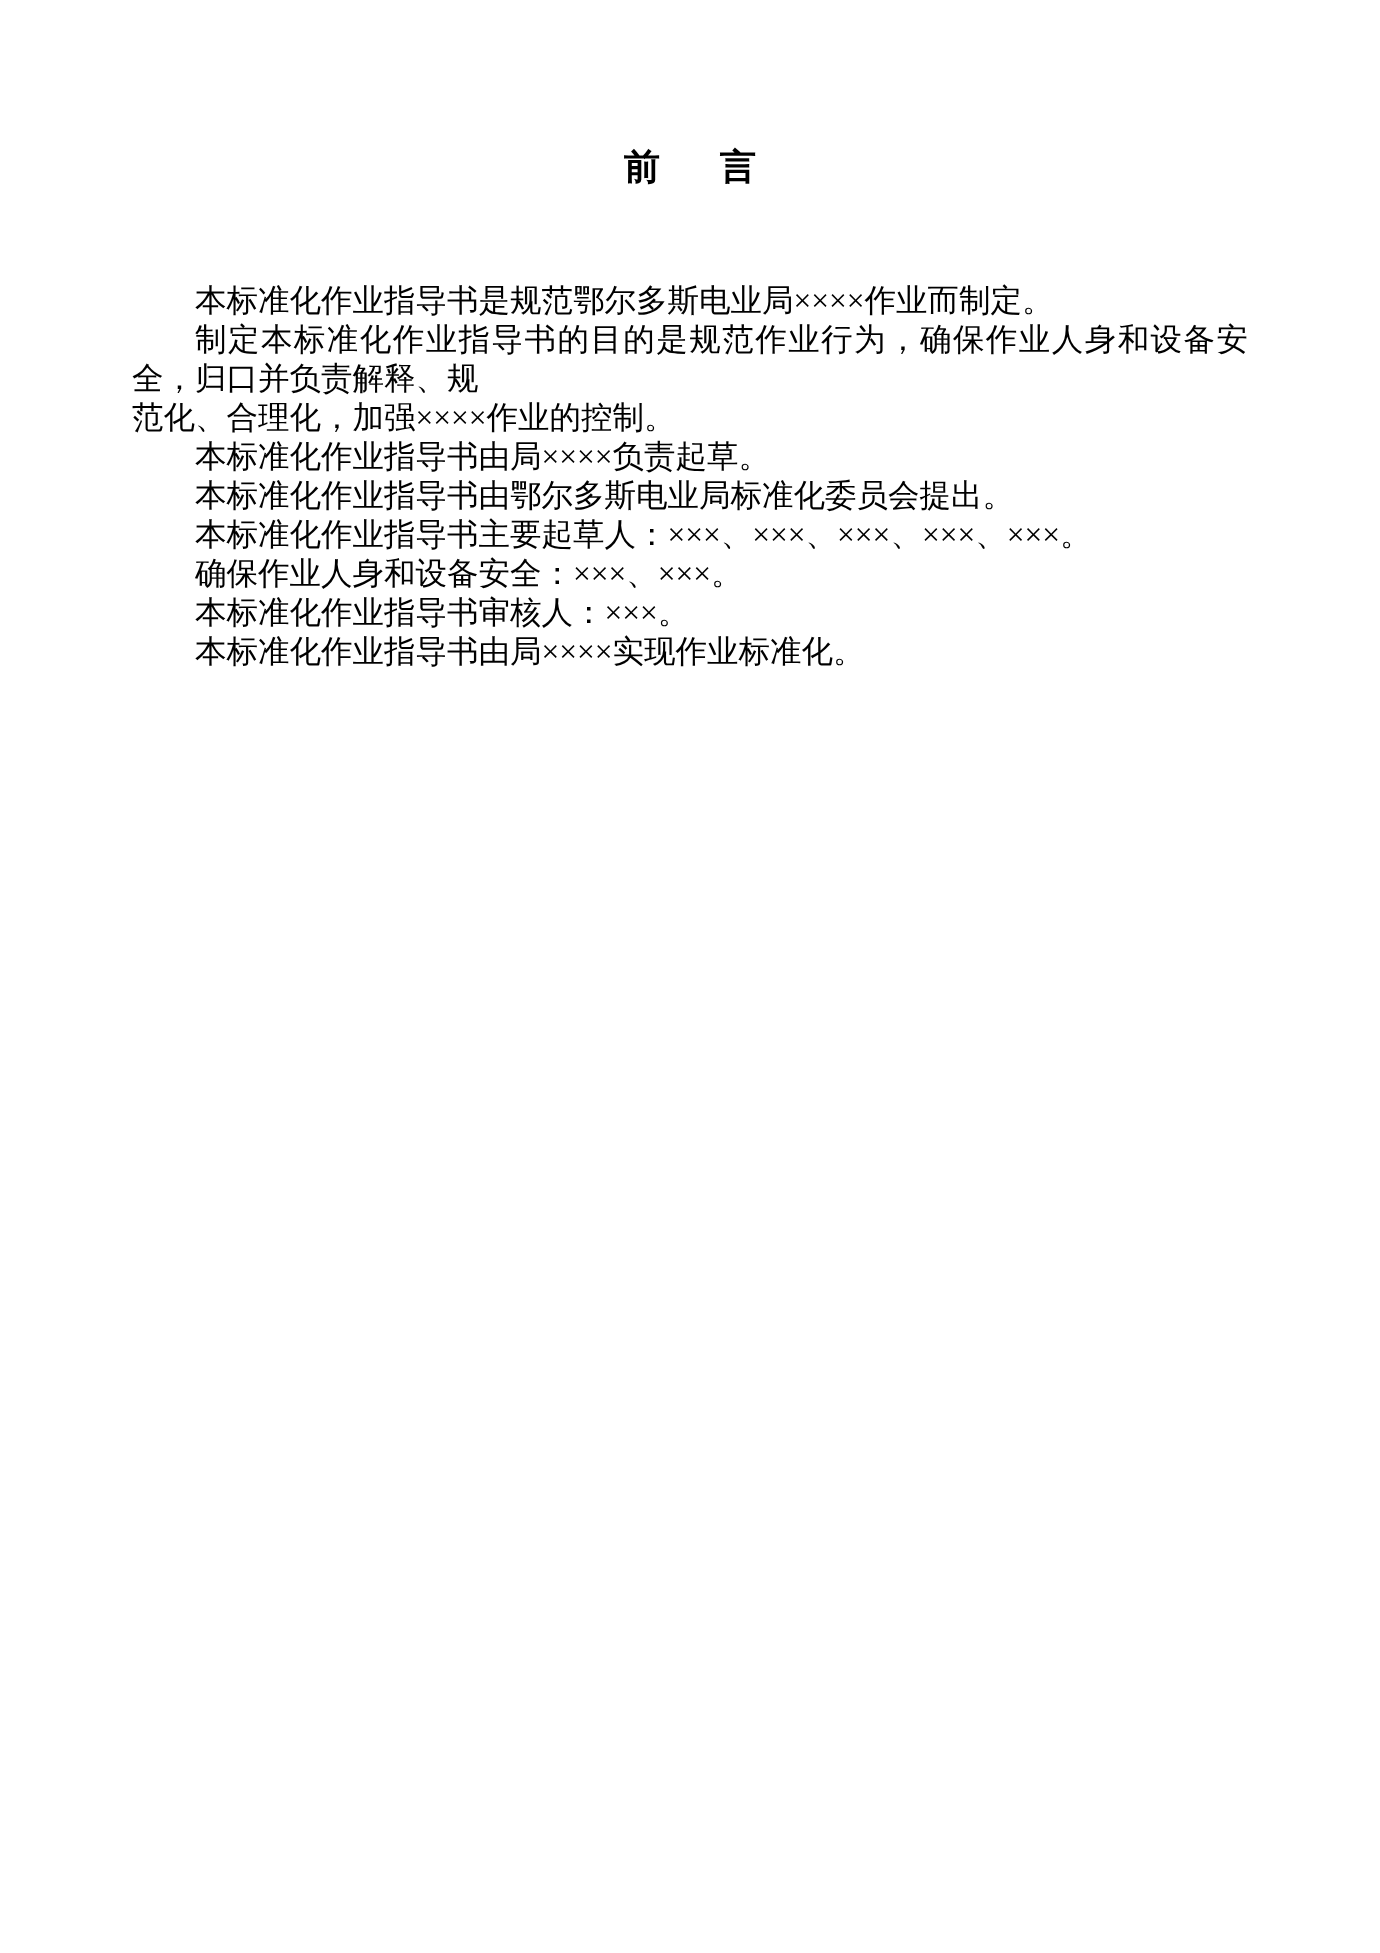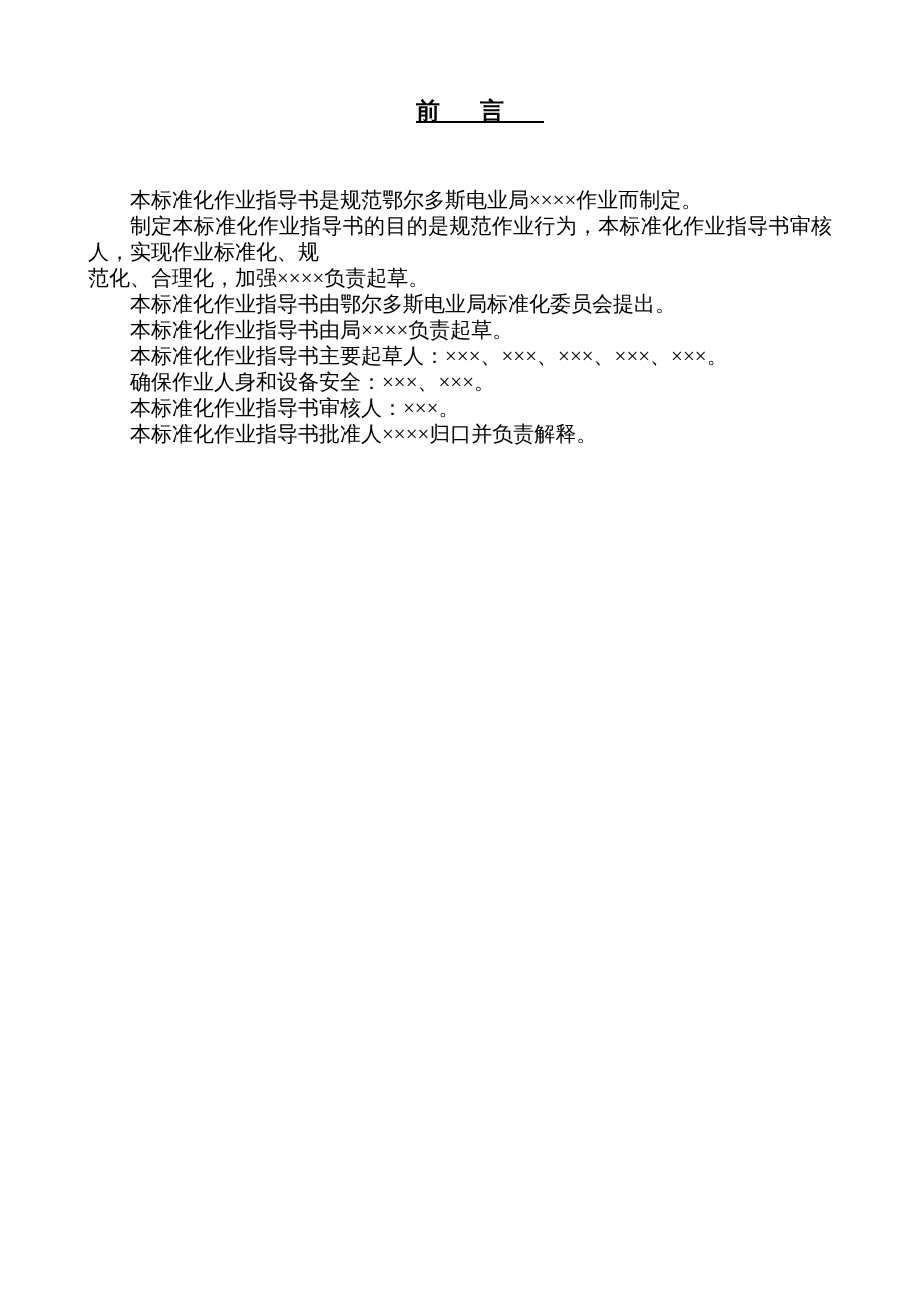--- a/index.html
+++ b/index.html
@@ -18,43 +18,42 @@
     .page {
       padding: 95px 88px 0 88px;
     }
     .title {
       text-align: center;
       font-size: 24px;
       font-weight: bold;
       letter-spacing: 40px;
       margin-bottom: 60px;
       padding-left: 40px;
-      text-decoration: underline;
     }
     .content {
       font-size: 21px;
       line-height: 26px;
       text-align: justify;
     }
     .paragraph {
       text-indent: 2em;
     }
     .paragraph-continue {
       text-indent: 0;
     }
   </style>
 </head>
 <body>
 
 <div class="page">
   <h1 class="title">前言</h1>
   <div class="content">
     <div class="paragraph">本标准化作业指导书是规范鄂尔多斯电业局××××作业而制定。</div>
-    <div class="paragraph">制定本标准化作业指导书的目的是规范作业行为，本标准化作业指导书审核人，实现作业标准化、规</div>
-    <div class="paragraph-continue">范化、合理化，加强××××负责起草。</div>
+    <div class="paragraph">制定本标准化作业指导书的目的是规范作业行为，确保作业人身和设备安全，归口并负责解释、规</div>
+    <div class="paragraph-continue">范化、合理化，加强××××作业的控制。</div>
+    <div class="paragraph">本标准化作业指导书由局××××负责起草。</div>
     <div class="paragraph">本标准化作业指导书由鄂尔多斯电业局标准化委员会提出。</div>
-    <div class="paragraph">本标准化作业指导书由局××××负责起草。</div>
     <div class="paragraph">本标准化作业指导书主要起草人：×××、×××、×××、×××、×××。</div>
     <div class="paragraph">确保作业人身和设备安全：×××、×××。</div>
     <div class="paragraph">本标准化作业指导书审核人：×××。</div>
-    <div class="paragraph">本标准化作业指导书批准人××××归口并负责解释。</div>
+    <div class="paragraph">本标准化作业指导书由局××××实现作业标准化。</div>
   </div>
 </div>
 
 </body></html>

